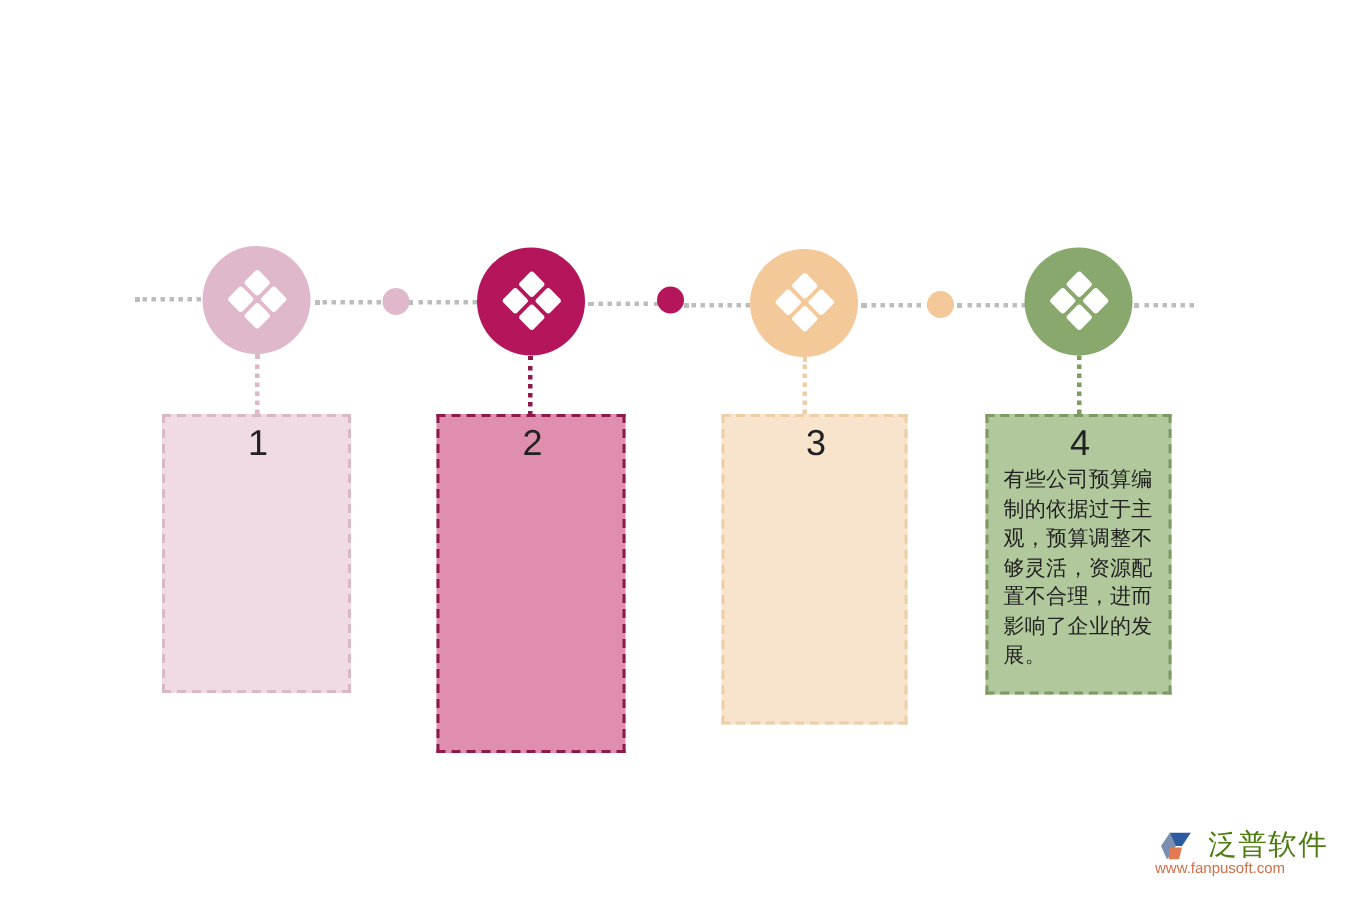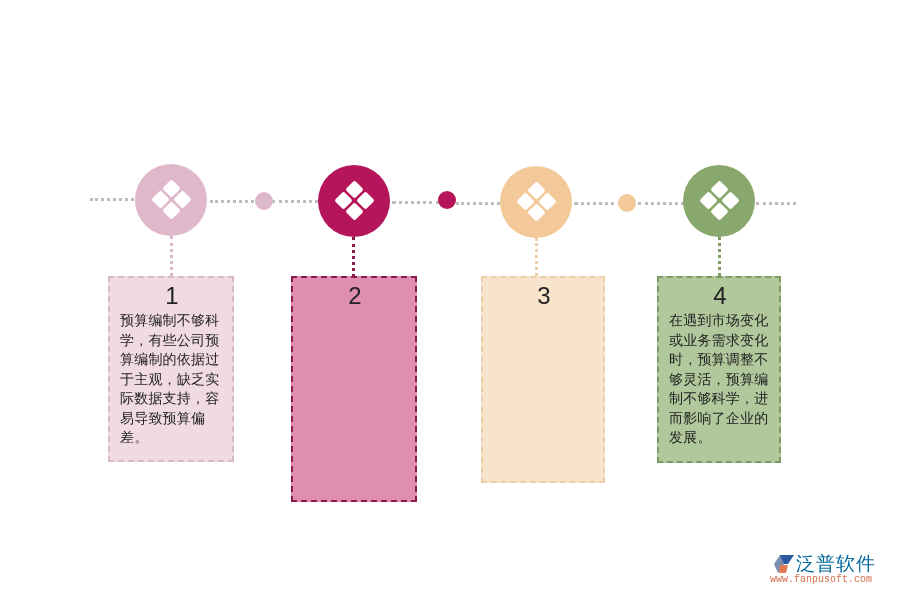--- a/index.html
+++ b/index.html
@@ -33,22 +33,22 @@
     .card .num {
       text-align: center; font-size: 24px; line-height: 28px;
       font-family: "Liberation Sans", sans-serif;
       margin-bottom: 1px;
     }
     .card .txt {
       font-size: 14px; line-height: 19.5px; letter-spacing: 0.2px;
       word-break: break-all;
     }
     .logo { position: absolute; left: 770px; top: 552px; width: 125px; }
-    .logo .brand { font-size: 19px; color: #0369a1; letter-spacing: 1px; margin-left: 26px; line-height: 22px; }
-    .logo .url { font-size: 10px; color: #d0704a; font-family: Liberation Mono, monospace; line-height: 12px; }
+    .logo .brand { font-size: 19px; color: #4d7c0f; letter-spacing: 1px; margin-left: 26px; line-height: 22px; text-align: center; }
+    .logo .url { font-size: 10px; color: #d0704a; font-family: Liberation Sans, sans-serif; line-height: 12px; }
     .logo .mark { position: absolute; left: 4px; top: 3px; width: 20px; height: 18px; }
   </style>
 </head>
 <body>
 
 <div class="hline" style="left:90px; top:198px; width:44px;"></div>
 <div class="hline" style="left:210px; top:200px; width:50px;"></div>
 <div class="hline" style="left:272px; top:200px; width:46px;"></div>
 <div class="hline" style="left:392px; top:201px; width:48px;"></div>
 <div class="hline" style="left:456px; top:202px; width:44px;"></div>
@@ -60,21 +60,20 @@
   <span>
     <span class="dia" style="left:30px; top:18px;"></span>
     <span class="dia" style="left:19px; top:29px;"></span>
     <span class="dia" style="left:41px; top:29px;"></span>
     <span class="dia" style="left:30px; top:40px;"></span>
   </span>
 </div>
 <div class="vline" style="left:170px; top:236px; height:40px; border-color:#d9b8c8;"></div>
 <div class="card" style="left:108px; top:276px; width:126px; height:186px; background:#f0dbe5; border-color:#d9b8c8;">
   <div class="num">1</div>
-  <div class="txt">预算编制不够科学，有些公司预算编制的依据过于主观，缺乏实际数据支持，容易导致预算偏差。</div>
 </div>
 
 <div class="dot" style="left:255px; top:192px; background:#e0b8cb;"></div>
 
 <div class="circle" style="left:318px; top:165px; background:#b5155a;">
   <span>
     <span class="dia" style="left:30px; top:18px;"></span>
     <span class="dia" style="left:19px; top:29px;"></span>
     <span class="dia" style="left:41px; top:29px;"></span>
     <span class="dia" style="left:30px; top:40px;"></span>
@@ -106,21 +105,21 @@
   <span>
     <span class="dia" style="left:30px; top:18px;"></span>
     <span class="dia" style="left:19px; top:29px;"></span>
     <span class="dia" style="left:41px; top:29px;"></span>
     <span class="dia" style="left:30px; top:40px;"></span>
   </span>
 </div>
 <div class="vline" style="left:718px; top:237px; height:39px; border-color:#7d9a63;"></div>
 <div class="card" style="left:657px; top:276px; width:124px; height:187px; background:#b1c89c; border-color:#7d9a63;">
   <div class="num">4</div>
-  <div class="txt">在遇到市场变化或业务需求变化时，预算调整不够灵活，预算编制不够科学，进而影响了企业的发展。</div>
+  <div class="txt">有些公司预算编制的依据过于主观，预算调整不够灵活，资源配置不合理，进而影响了企业的发展。</div>
 </div>
 
 <div class="logo">
   <svg class="mark" viewBox="0 0 20 18">
     <path d="M6 0 L20 0 L14 9 L6 9 Z" fill="#2c5aa0"></path>
     <path d="M0 9 L6 0 L10 9 L4 18 Z" fill="#7a8fb0"></path>
     <path d="M6 10 L14 10 L12 18 L5 18 Z" fill="#e07a50"></path>
   </svg>
   <div class="brand">泛普软件</div>
   <div class="url">www.fanpusoft.com</div>

